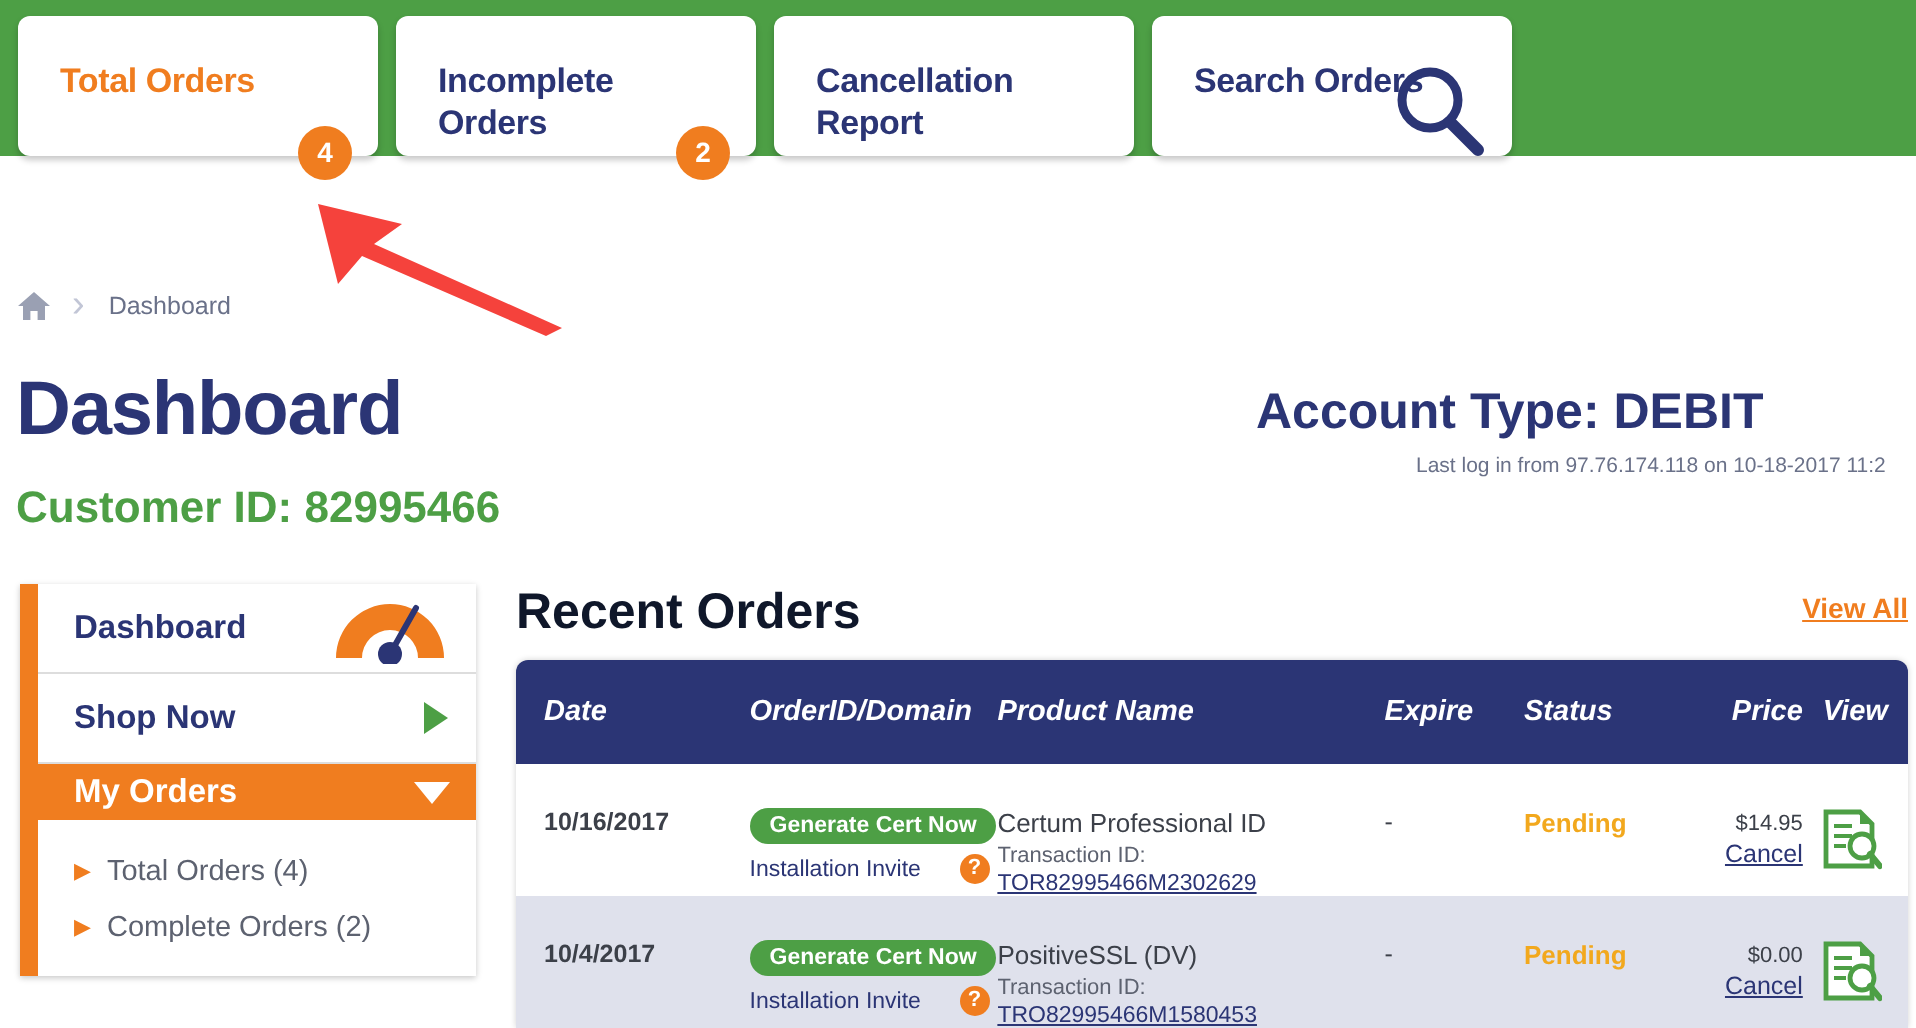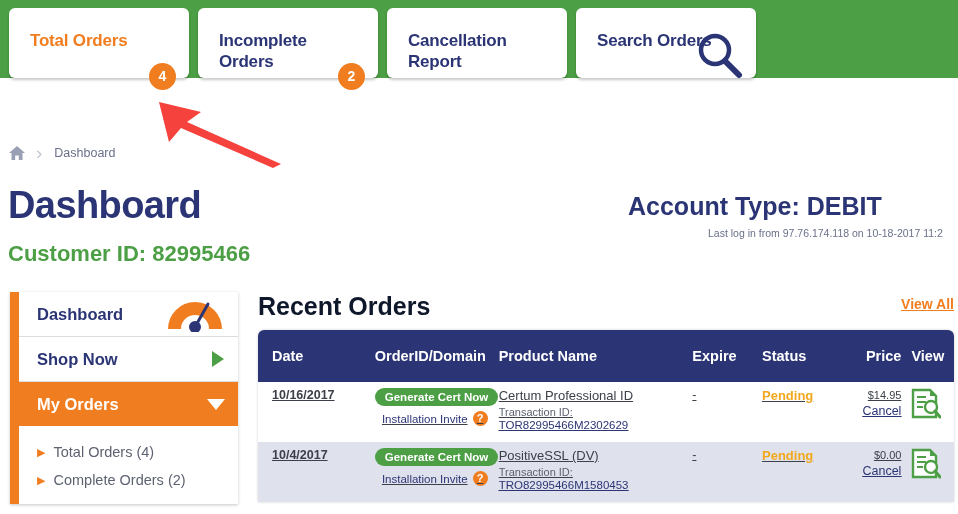--- a/index.html
+++ b/index.html
@@ -178,21 +178,21 @@
     position: absolute;
     right: 12px;
     top: 50%;
     transform: translateY(-50%);
     display: flex;
     align-items: center;
   }
   .side-item.orange {
     background: #f07d1f;
     border-bottom: none;
-    height: 44px;
+    height: 28px;
   }
   .side-item.orange .lbl { color: #ffffff; }
   .sub-list {
     padding: 12px 0 10px 18px;
   }
   .sub-item {
     display: flex;
     align-items: center;
     height: 28px;
     font-size: 14.5px;
@@ -234,59 +234,59 @@
     box-shadow: 0 0 3px rgba(0,0,0,0.18);
   }
   .thead {
     display: flex;
     background: #2b3575;
     height: 52px;
     align-items: center;
     color: #ffffff;
     font-size: 14.5px;
     font-weight: bold;
+    font-style: italic;
   }
   .c-date   { width: 84px; padding-left: 14px; box-sizing: border-box; }
   .c-order  { width: 128px; margin-left: 35px; }
   .c-prod   { width: 200px; }
   .c-exp    { width: 72px; }
   .c-status { width: 82px; }
   .c-price  { width: 62px; text-align: right; }
   .c-view   { width: 54px; padding-left: 10px; box-sizing: border-box; }
 
   .trow {
     display: flex;
     min-height: 60px;
     align-items: flex-start;
-    padding-top: 6px;
+    padding-top: 22px;
     box-sizing: border-box;
     font-size: 12.5px;
     color: #3c4049;
-    text-decoration: underline;
   }
   .trow.alt { background: #dfe1ec; }
   .trow .c-date { font-weight: bold; font-size: 12.5px; color: #3c4049; }
 
   .gen-cert {
     display: inline-block;
     background: #4d9f45;
     color: #ffffff;
     font-size: 11.5px;
     font-weight: bold;
     border-radius: 11px;
     padding: 3px 10px;
     white-space: nowrap;
   }
   .install-invite {
     margin-top: 5px;
     font-size: 11.5px;
     color: #2b3575;
     display: flex;
     align-items: center;
-    justify-content: center;
+    justify-content: space-between;
     padding-right: 4px;
   }
   .qmark {
     display: inline-block;
     width: 15px;
     height: 15px;
     border-radius: 50%;
     background: #f07d1f;
     color: #ffffff;
     font-size: 11px;

